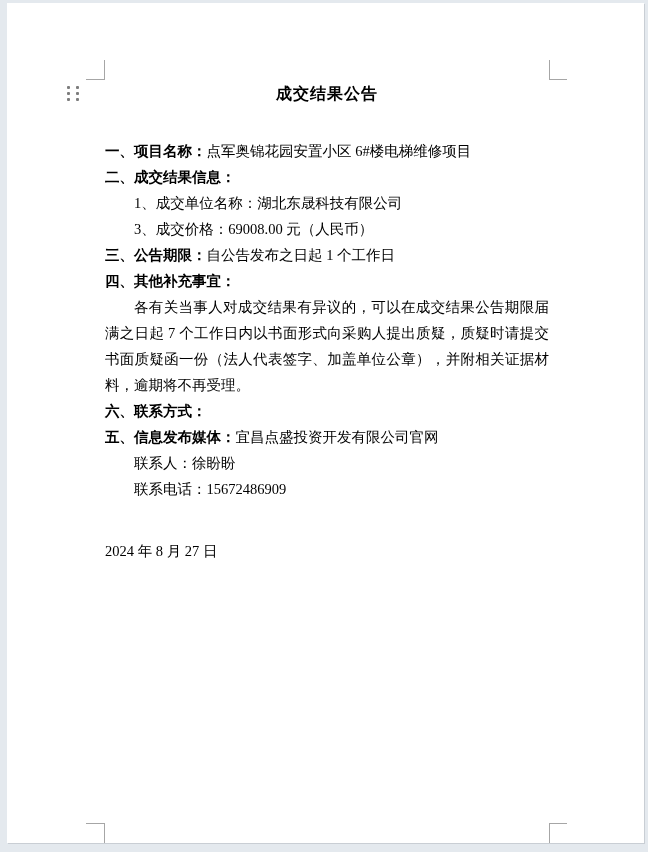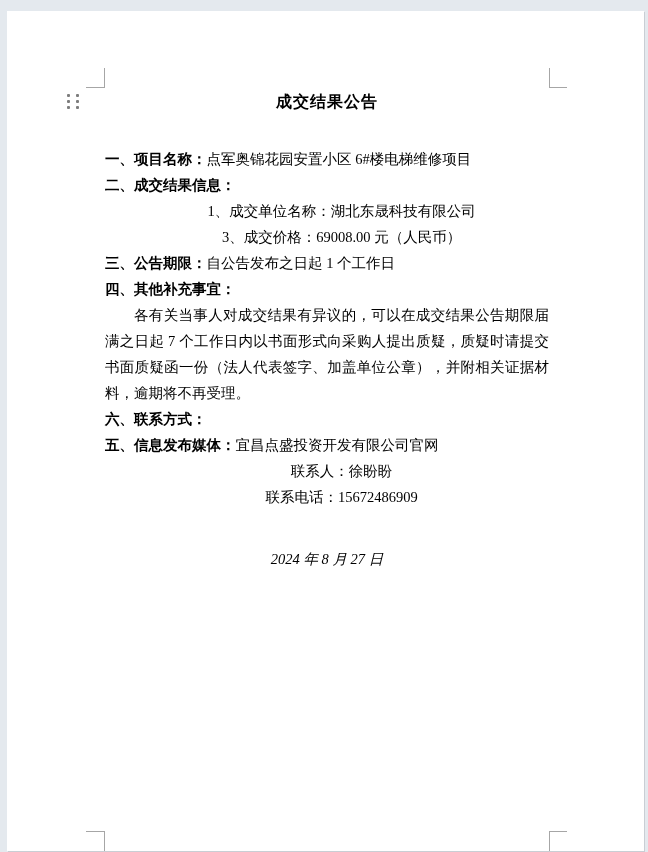--- a/index.html
+++ b/index.html
@@ -5,21 +5,21 @@
   html, body { margin: 0; padding: 0; }
   body {
     width: 648px; height: 852px;
     background: #e4e9ee;
     overflow: hidden;
     font-family: "Liberation Serif", "DejaVu Serif", serif;
     color: #000;
   }
   .canvas { position: relative; width: 648px; height: 852px; }
   .page {
-    position: absolute; left: 7px; top: 11px;
+    position: absolute; left: 7px; top: 3px;
     width: 637px; height: 840px;
     background: #ffffff;
     box-shadow: 1px 1px 0 #c9ced4;
   }
   
   .crop { position: absolute; background: #a6a6a6; }
   .crop.tl-v { left: 97px;  top: 57px;  width: 1px;  height: 20px; }
   .crop.tl-h { left: 79px;  top: 76px;  width: 19px; height: 1px;  }
   .crop.tr-v { left: 542px; top: 57px;  width: 1px;  height: 20px; }
   .crop.tr-h { left: 542px; top: 76px;  width: 18px; height: 1px;  }
@@ -52,23 +52,23 @@
   .doc-title {
     margin: 0; padding: 0;
     height: 27px; line-height: 27px;
     font-size: 16px; font-weight: bold;
     text-align: center;
     letter-spacing: 1px;
   }
   .gap { height: 31px; }
   .content p { margin: 0; padding: 0; }
   .b { font-weight: bold; font-family: Liberation Serif, serif; }
-  .ind { text-indent: 2em; text-align: center; }
+  .ind { text-indent: 2em; }
   .just { text-align: justify; }
-  .date-line { margin-top: 36px !important; text-align: center; font-style: italic; }
+  .date-line { margin-top: 36px !important; text-align: left; }
 </style>
 </head>
 <body>
 
 <div class="canvas">
   <div class="page">
 
     <div class="crop tl-v"></div>
     <div class="crop tl-h"></div>
     <div class="crop tr-v"></div>

